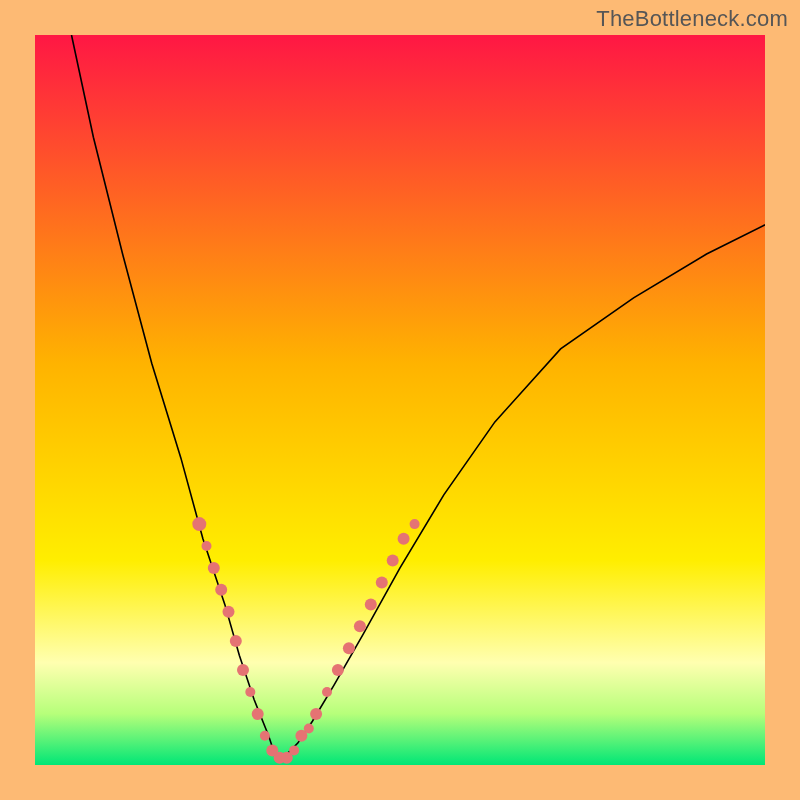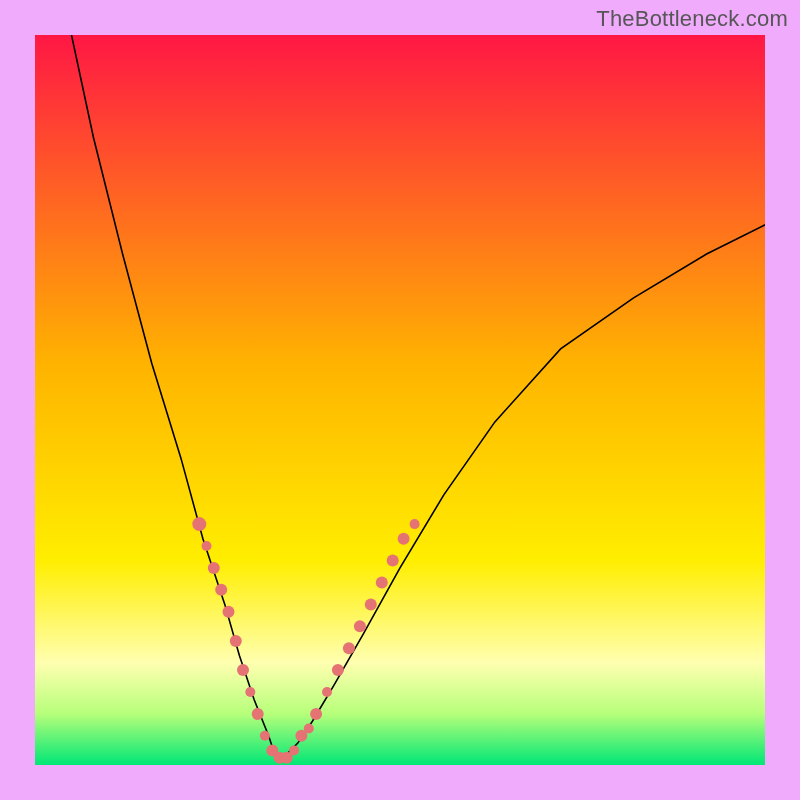--- a/index.html
+++ b/index.html
@@ -1,21 +1,21 @@
 <!DOCTYPE html>
 <html><head>
 <meta charset="utf-8">
 <style>
   * { margin: 0; padding: 0; box-sizing: border-box; }
   html, body { width: 800px; height: 800px; overflow: hidden; background: #000; }
   .frame {
     position: relative;
     width: 800px;
     height: 800px;
-    background: #f0abfc;
+    background: #fdba74;
   }
   .watermark {
     position: absolute;
     top: 6px;
     right: 12px;
     font-family: Arial, Helvetica, sans-serif;
     font-size: 22px;
     font-weight: 500;
     color: #565656;
     letter-spacing: 0.2px;

